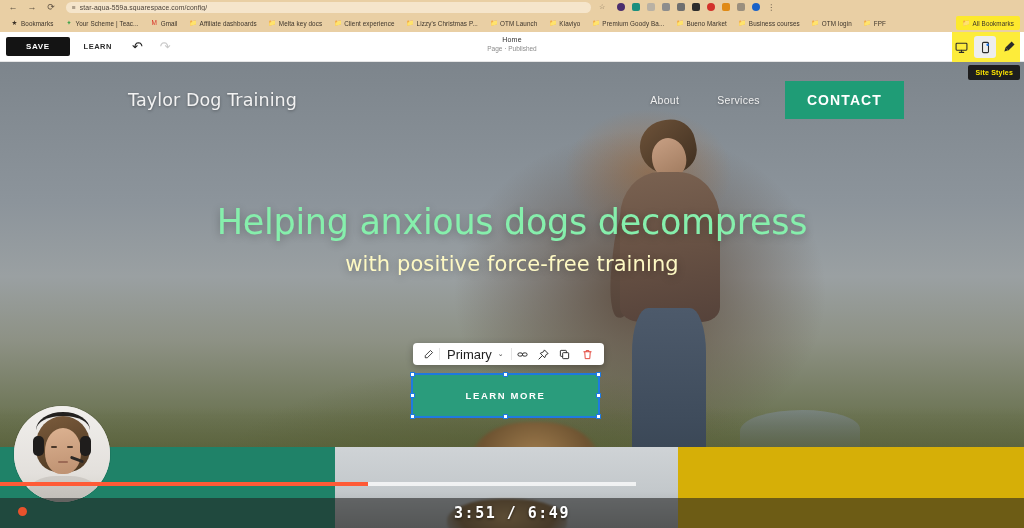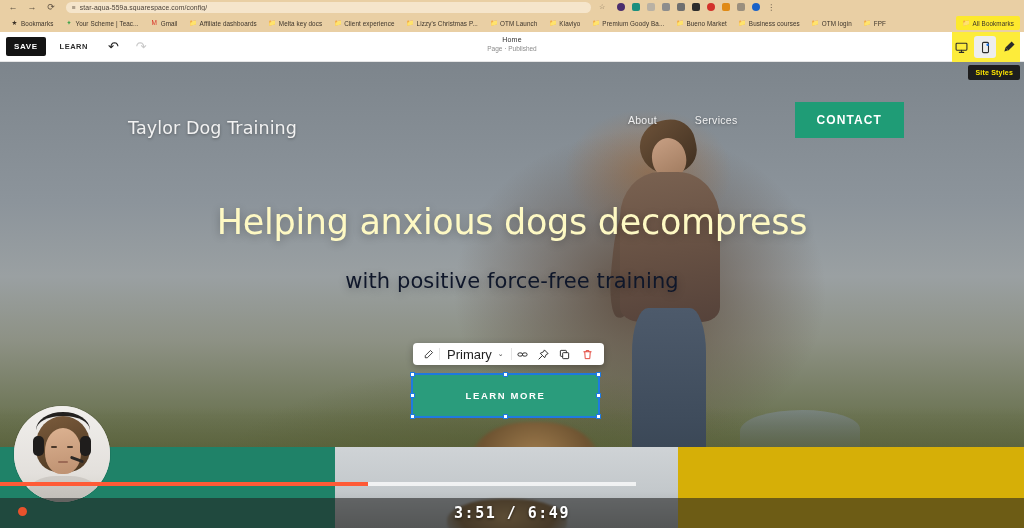--- a/index.html
+++ b/index.html
@@ -64,21 +64,21 @@
     position: absolute; left: 0; top: 32px; width: 1024px; height: 30px;
     background: #ffffff;
     display: flex; align-items: center;
     border-bottom: 1px solid #e6e6e6;
     z-index: 40;
   }
   .save-btn {
     margin-left: 6px;
     background: #141414; color: #fff;
     font-size: 8px; font-weight: bold; letter-spacing: .6px;
-    padding: 5px 8px; border-radius: 2px;
+    padding: 5px 20px; border-radius: 2px;
   }
   .exit-btn {
     margin-left: 14px; font-size: 7.5px; font-weight: bold;
     color: #2b2b2b; letter-spacing: .5px;
   }
   .undo-ico { margin-left: 20px; font-size: 13px; color: #232323; line-height: 1; }
   .redo-ico { margin-left: 17px; font-size: 13px; color: #c9c9c9; line-height: 1; }
 
   .sqs-center {
     position: absolute; left: 0; right: 0; top: 4px;
@@ -172,55 +172,55 @@
   .mountain {
     position: absolute; left: 740px; top: 348px; width: 120px; height: 40px;
     background: linear-gradient(180deg,#7e8a8e,#66706f);
     border-radius: 60% 55% 8% 8%;
     opacity: .75; filter: blur(.6px);
   }
 
   
   .site-header {
     position: absolute; left: 0; top: 0; width: 1024px; height: 76px;
-    display: flex; align-items: flex-end;
+    display: flex; align-items: center;
     padding: 0 120px 0 128px;
     z-index: 5;
   }
   .brand {
     font-size: 17.5px; color: #f2f2f2; letter-spacing: .1px;
     font-family: "DejaVu Sans", sans-serif; font-weight: 500;
     text-shadow: 0 1px 3px rgba(0,0,0,.35);
   }
   .nav { margin-left: auto; display: flex; align-items: center; gap: 0; }
   .nav a {
     font-size: 10.5px; color: #f0f0f0; letter-spacing: .3px;
     text-decoration: none; padding: 0 19px;
     text-shadow: 0 1px 3px rgba(0,0,0,.35);
   }
   .contact-btn {
-    margin-left: 38px;
+    margin-left: 6px;
     background: #1f9c76; color: #ffffff;
-    font-size: 12px; font-weight: bold; letter-spacing: 1.1px;
+    font-size: 14px; font-weight: bold; letter-spacing: 1.1px;
     padding: 11px 22px;
   }
 
   
   .hero-copy {
     position: absolute; left: 0; right: 0; top: 140px;
     text-align: center; z-index: 5;
   }
   .h1 {
-    font-size: 35px; color: #fef9c3; letter-spacing: -.3px;
+    font-size: 35px; color: #86efac; letter-spacing: -.3px;
     font-family: "DejaVu Sans", sans-serif; font-weight: 500;
     text-shadow: 0 2px 8px rgba(0,0,0,.28);
   }
   .h2 {
-    margin-top: 27px;
-    font-size: 21px; color: #0f172a; letter-spacing: .1px;
+    margin-top: 10px;
+    font-size: 21px; color: #fef9c3; letter-spacing: .1px;
     font-family: "DejaVu Sans", sans-serif; font-weight: 400;
     text-shadow: 0 2px 8px rgba(0,0,0,.28);
   }
 
   
   .blk-toolbar {
     position: absolute; left: 413px; top: 281px;
     height: 22px; background: #ffffff;
     border-radius: 4px; box-shadow: 0 2px 7px rgba(0,0,0,.28);
     display: flex; align-items: center; gap: 0;

